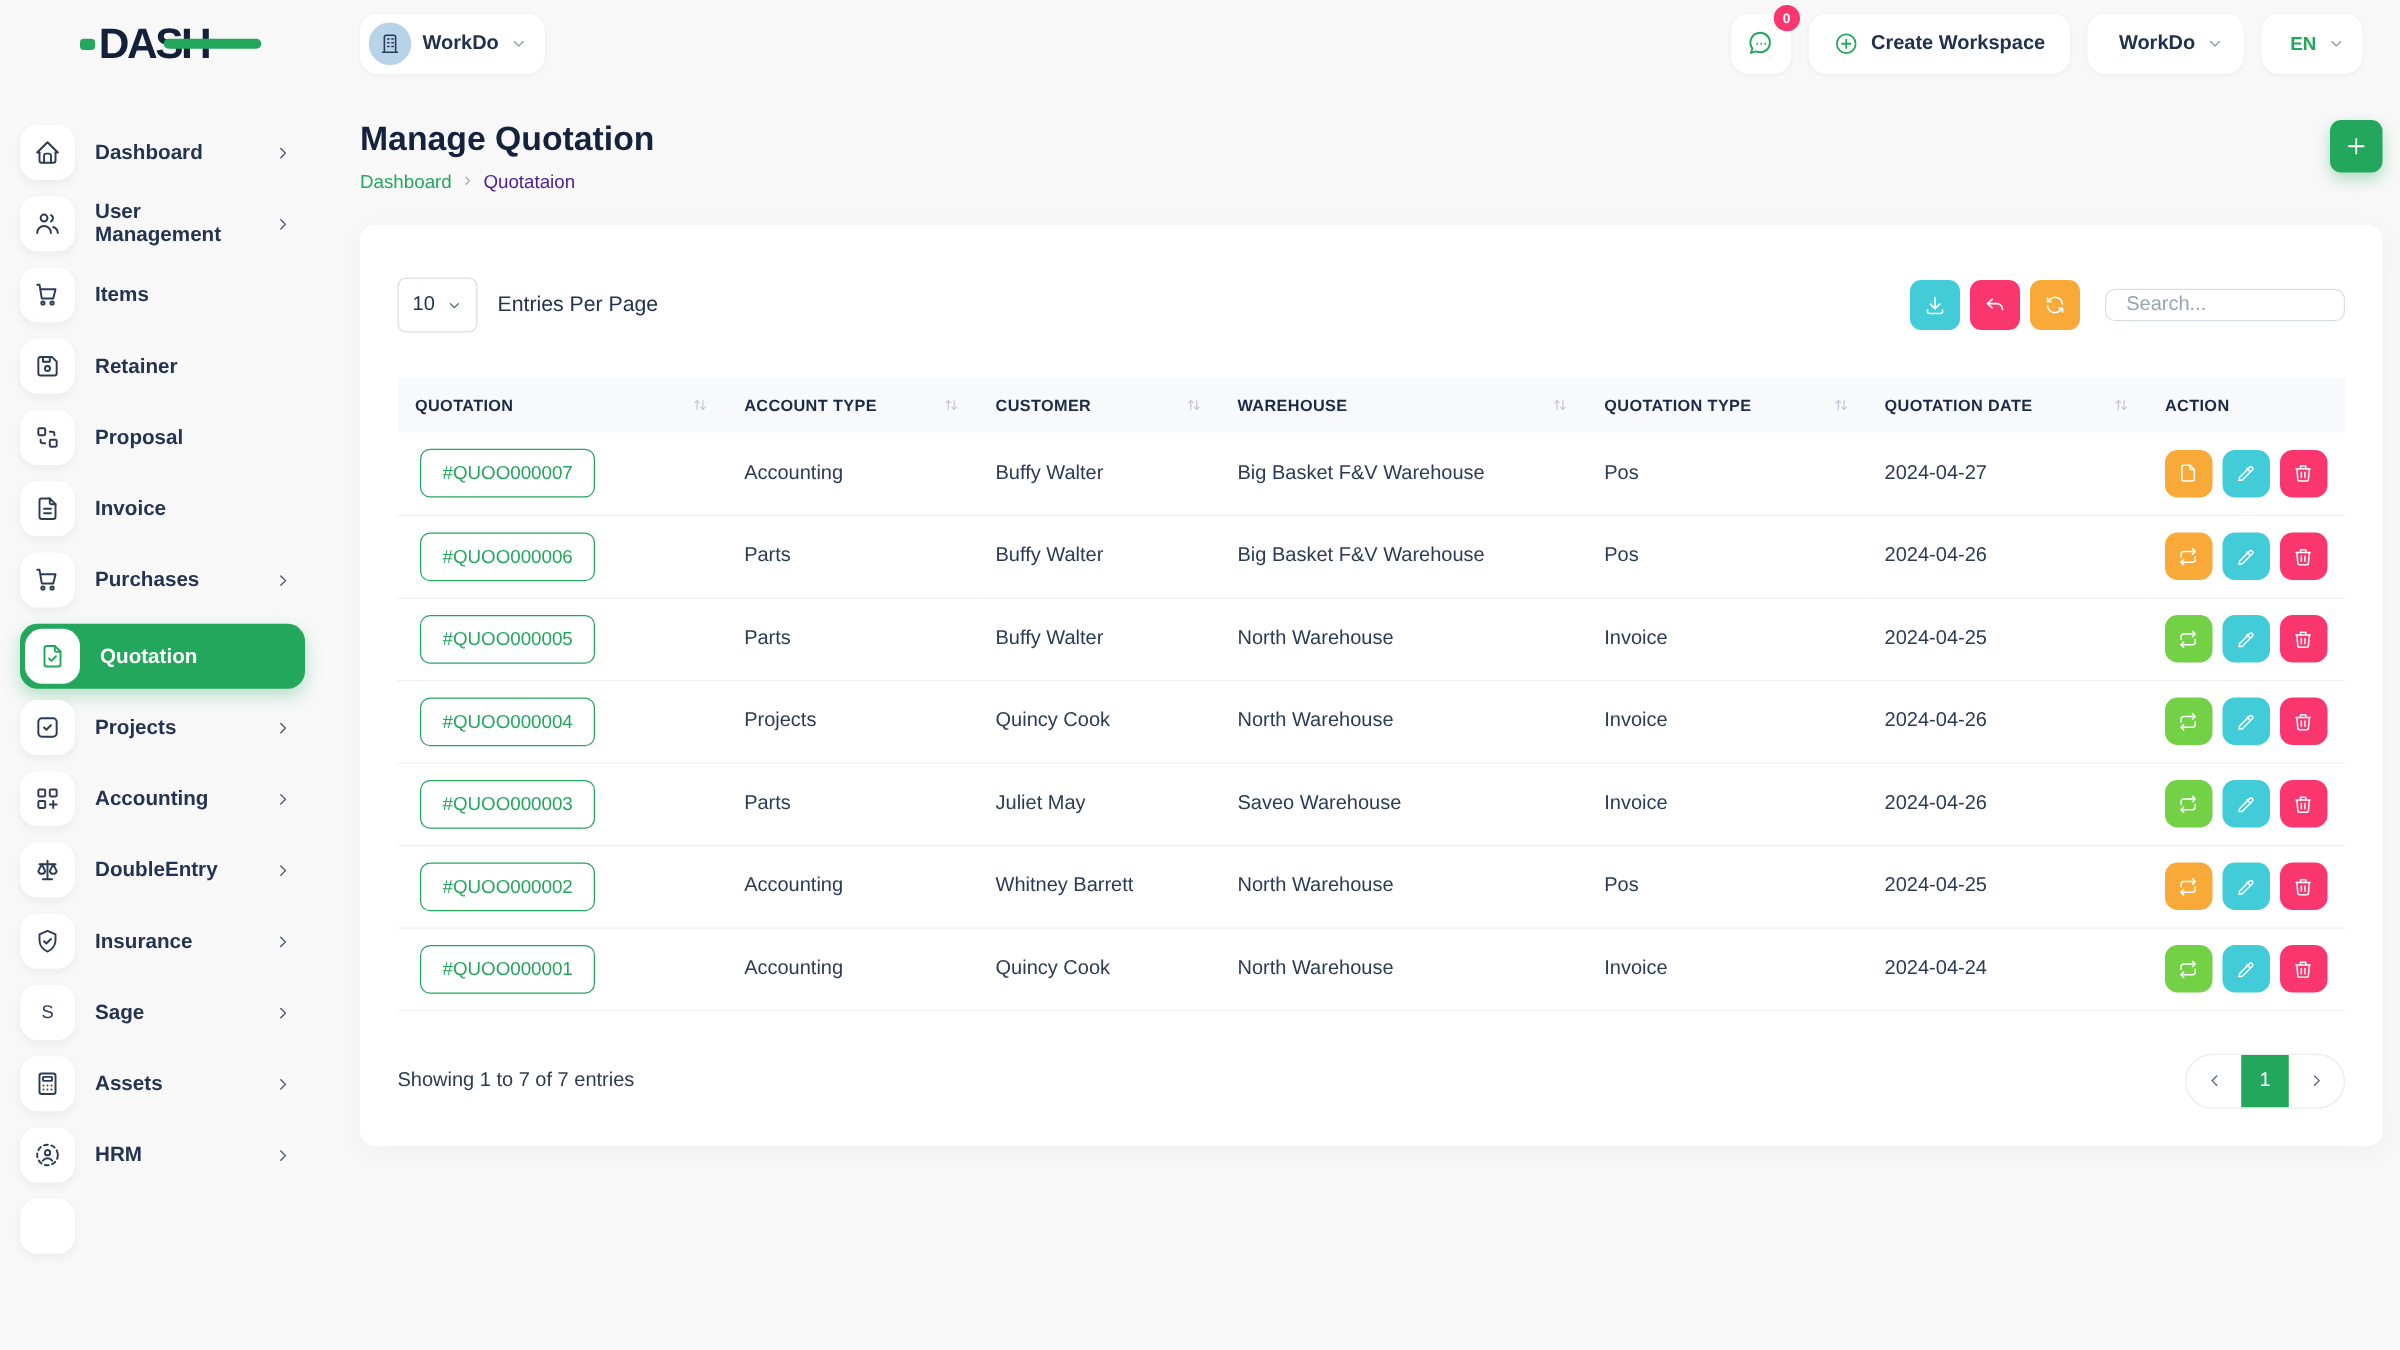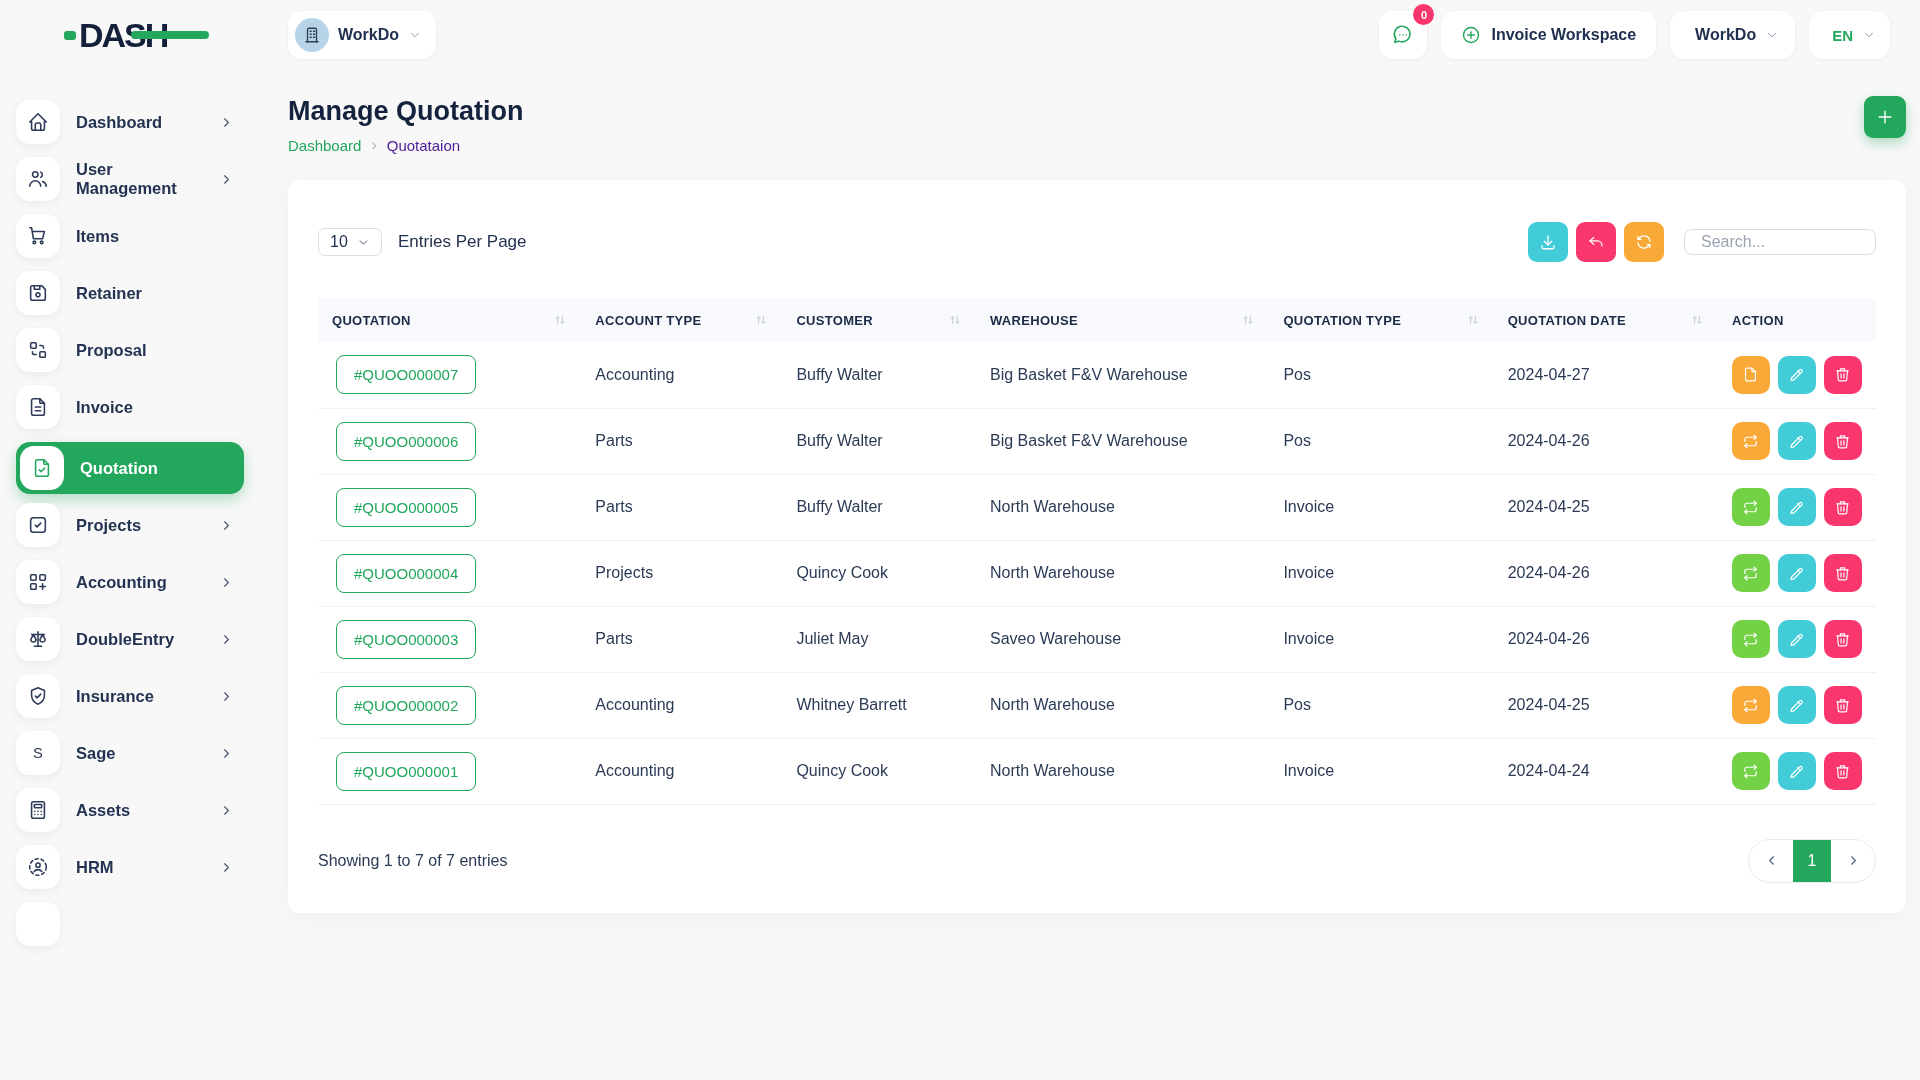--- a/index.html
+++ b/index.html
@@ -63,21 +63,21 @@
   .bc-sep { color:#aab2c0; font-size:16px; }
   .bc-current { color:#4c1d95; }
   .add-btn { margin-left:auto; width:42px; height:42px; border-radius:9px; border:none; background:var(--green,#22a75c);
              color:#fff; display:flex; align-items:center; justify-content:center; cursor:pointer;
              box-shadow:0 5px 12px rgba(34,167,92,0.35); }
   .add-btn svg { width:20px; height:20px; }
 
   
   .card { margin-top:26px; background:#fff; border-radius:12px; padding:30px; box-shadow:0 4px 22px rgba(21,34,61,0.04); }
   .toolbar { margin-top:12px; display:flex; align-items:center; }
-  .entries-select { width:64px; height:28px; border:1px solid #d9dee6; border-radius:7px; background:#fff;
+  .entries-select { width:64px; height:44px; border:1px solid #d9dee6; border-radius:7px; background:#fff;
                     display:flex; align-items:center; justify-content:center; gap:9px; cursor:pointer; }
   .entries-select .val { font-size:16px; color:#23324f; }
   .entries-select svg { width:13px; height:13px; color:#3c4a66; }
   .entries-label { margin-left:16px; font-size:17px; font-weight:500; color:#23324f; }
   .toolbar-right { margin-left:auto; display:flex; align-items:center; gap:8px; }
   .sq-btn { width:40px; height:40px; border:none; border-radius:9px; color:#fff; display:flex; align-items:center; justify-content:center; cursor:pointer; }
   .sq-btn svg { width:18px; height:18px; }
   .btn-teal { background:var(--teal,#42ccd8); }
   .btn-pink { background:var(--pink,#f9376e); }
   .btn-orange { background:var(--orange,#f9a937); }
@@ -149,21 +149,21 @@
         </span>
       <span class="badge-count">0</span>
     </div>
     <div class="pill cw-pill">
       <span>
           <svg viewBox="0 0 24 24" fill="none" stroke="currentColor" stroke-width="1.7" stroke-linecap="round" stroke-linejoin="round">
             <circle cx="12" cy="12" r="9"></circle>
             <path d="M12 8v8M8 12h8"></path>
           </svg>
         </span>
-      <span class="cw-label">Invoice Workspace</span>
+      <span class="cw-label">Create Workspace</span>
     </div>
     <div class="pill wd-pill">
       <span>
           <svg viewBox="0 0 24 24" fill="none" stroke="currentColor" stroke-width="1.7" stroke-linecap="round" stroke-linejoin="round">
             <rect x="4" y="4" width="6" height="6" rx="1"></rect>
             <rect x="4" y="14" width="6" height="6" rx="1"></rect>
             <rect x="14" y="14" width="6" height="6" rx="1"></rect>
             <path d="M17 4v6M14 7h6"></path>
           </svg>
         </span>
@@ -259,20 +259,35 @@
       </div>
       <div class="side-item">
         <span class="icon-box">
           <svg viewBox="0 0 24 24" fill="none" stroke="currentColor" stroke-width="1.7" stroke-linecap="round" stroke-linejoin="round">
             <path d="M14 3v4a1 1 0 0 0 1 1h4"></path>
             <path d="M14 3H7a2 2 0 0 0-2 2v14a2 2 0 0 0 2 2h10a2 2 0 0 0 2-2V8z"></path>
             <path d="M9 12h6M9 16h6"></path>
           </svg>
         </span>
         <span class="side-label">Invoice</span>
+      </div>
+      <div class="side-item">
+        <span class="icon-box">
+          <svg viewBox="0 0 24 24" fill="none" stroke="currentColor" stroke-width="1.7" stroke-linecap="round" stroke-linejoin="round">
+            <circle cx="8" cy="19" r="1.4"></circle>
+            <circle cx="16" cy="19" r="1.4"></circle>
+            <path d="M3 3h2l2 12h10l2-8H6"></path>
+          </svg>
+        </span>
+        <span class="side-label">Purchases</span>
+        <span class="side-chev">
+          <svg viewBox="0 0 24 24" fill="none" stroke="currentColor" stroke-width="1.7" stroke-linecap="round" stroke-linejoin="round">
+            <path d="M9 6l6 6-6 6"></path>
+          </svg>
+        </span>
       </div>
       <div class="side-item active">
         <span class="icon-box">
           <svg viewBox="0 0 24 24" fill="none" stroke="currentColor" stroke-width="1.7" stroke-linecap="round" stroke-linejoin="round">
             <path d="M14 3v4a1 1 0 0 0 1 1h4"></path>
             <path d="M14 3H7a2 2 0 0 0-2 2v14a2 2 0 0 0 2 2h10a2 2 0 0 0 2-2V8z"></path>
             <path d="M9 14l2 2 4-4"></path>
           </svg>
         </span>
         <span class="side-label">Quotation</span>

